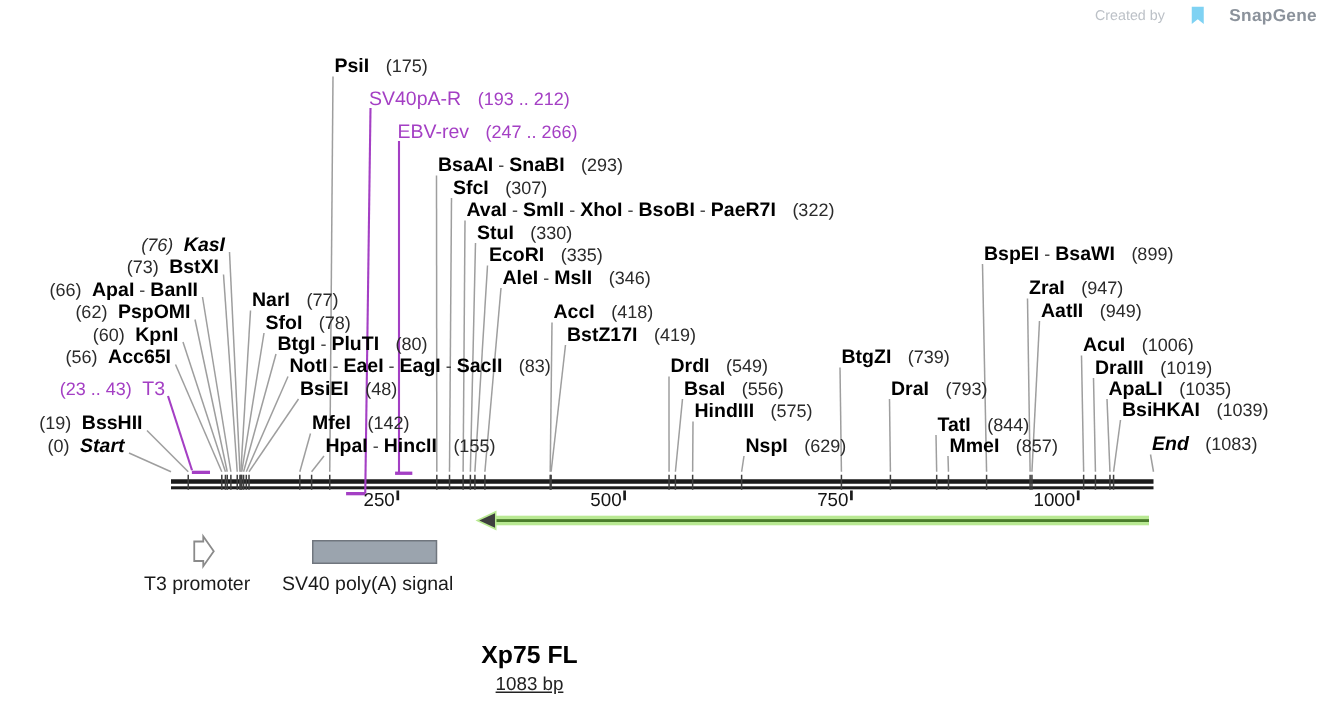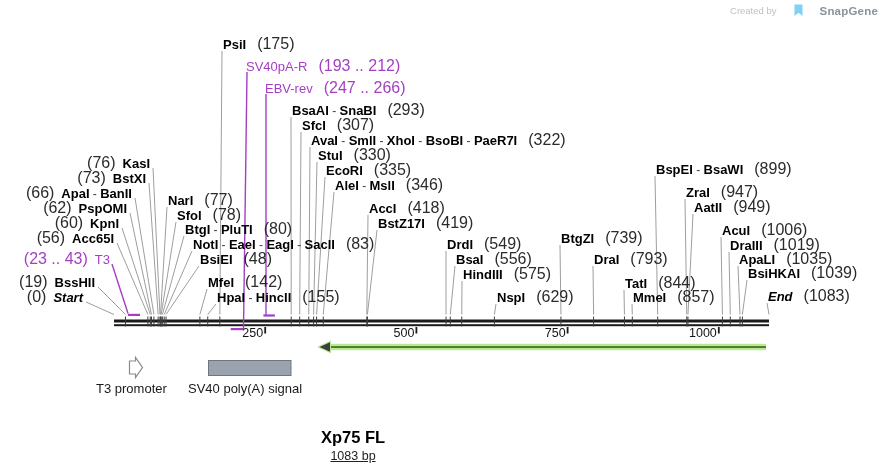--- a/index.html
+++ b/index.html
@@ -5,21 +5,21 @@
   html,body{margin:0;padding:0;background:#ffffff;}
   #stage{
     position:relative;width:886px;height:471px;background:#ffffff;overflow:hidden;
     font-family:"Liberation Sans","DejaVu Sans",sans-serif;
   }
   #map-svg{position:absolute;left:0;top:0;width:886px;height:471px;}
   #label-layer{position:absolute;left:0;top:0;width:886px;height:471px;}
   .site{position:absolute;white-space:nowrap;font-size:13px;line-height:14px;}
   .site .name{font-weight:bold;color:#000000;}
   .site .dash{font-weight:normal;color:#3c3c3c;font-size:12px;}
-  .site .pos{font-size:16px;color:#2b2b2b;font-weight:normal;}
+  .site .pos{font-size:12px;color:#2b2b2b;font-weight:normal;}
   .site.numfirst .pos{margin-right:7px;}
   .site.namefirst .pos{margin-left:11px;}
   .site.italic .name{font-style:italic;}
   .site.primer .name,.site.primer .pos{color:var(--primer-color);font-weight:normal;}
   .ruler-num{position:absolute;font-size:12.5px;color:#141414;line-height:13px;}
   .legend-label{position:absolute;font-size:13px;color:#1a1a1a;line-height:15px;}
   .map-title{position:absolute;left:0;width:706px;text-align:center;}
   #title-name{top:428px;font-size:16.5px;font-weight:bold;color:#000;}
   #title-len{top:449px;font-size:12.5px;color:#222;text-decoration:underline;}
   #watermark{position:absolute;top:4px;right:8px;display:flex;align-items:center;gap:16px;}
@@ -145,21 +145,21 @@
       <span id="wm-created">Created by</span>
       <svg width="11" height="13" viewBox="0 0 11 13">
         <path d="M1.5 0.5 L9.5 0.5 L9.5 12 L5.5 8.8 L1.5 12 Z" fill="#7fd2f3"></path>
       </svg>
       <span id="wm-brand">SnapGene</span>
     </div>
   <div class="ruler-num" style="right: 622.8px; top: 326.5px;">250</div>
       <div class="ruler-num" style="right: 471.599px; top: 326.5px;">500</div>
       <div class="ruler-num" style="right: 320.399px; top: 326.5px;">750</div>
       <div class="ruler-num" style="right: 169.199px; top: 326.5px;">1000</div>
-      <div class="site  numfirst" style="right: 736px; top: 156px;"><span class="pos">(76)</span><span class="name">KasI</span></div>
+      <div class="site  numfirst" style="right: 736px; top: 156px; font-style: italic;"><span class="pos">(76)</span><span class="name">KasI</span></div>
       <div class="site  numfirst" style="right: 740px; top: 171px;"><span class="pos">(73)</span><span class="name">BstXI</span></div>
       <div class="site  numfirst" style="right: 754px; top: 186px;"><span class="pos">(66)</span><span class="name">ApaI<span class="dash"> - </span>BanII</span></div>
       <div class="site  numfirst" style="right: 759px; top: 201px;"><span class="pos">(62)</span><span class="name">PspOMI</span></div>
       <div class="site  numfirst" style="right: 767px; top: 216px;"><span class="pos">(60)</span><span class="name">KpnI</span></div>
       <div class="site  numfirst" style="right: 772px; top: 231px;"><span class="pos">(56)</span><span class="name">Acc65I</span></div>
       <div class="site  numfirst" style="right: 791px; top: 275px;"><span class="pos">(19)</span><span class="name">BssHII</span></div>
       <div class="site  numfirst italic" style="right: 803px; top: 290px;"><span class="pos">(0)</span><span class="name">Start</span></div>
       <div class="site  namefirst" style="left: 168px; top: 193px;"><span class="name">NarI</span><span class="pos">(77)</span></div>
       <div class="site  namefirst" style="left: 177px; top: 208px;"><span class="name">SfoI</span><span class="pos">(78)</span></div>
       <div class="site  namefirst" style="left: 185px; top: 222px;"><span class="name">BtgI<span class="dash"> - </span>PluTI</span><span class="pos">(80)</span></div>

